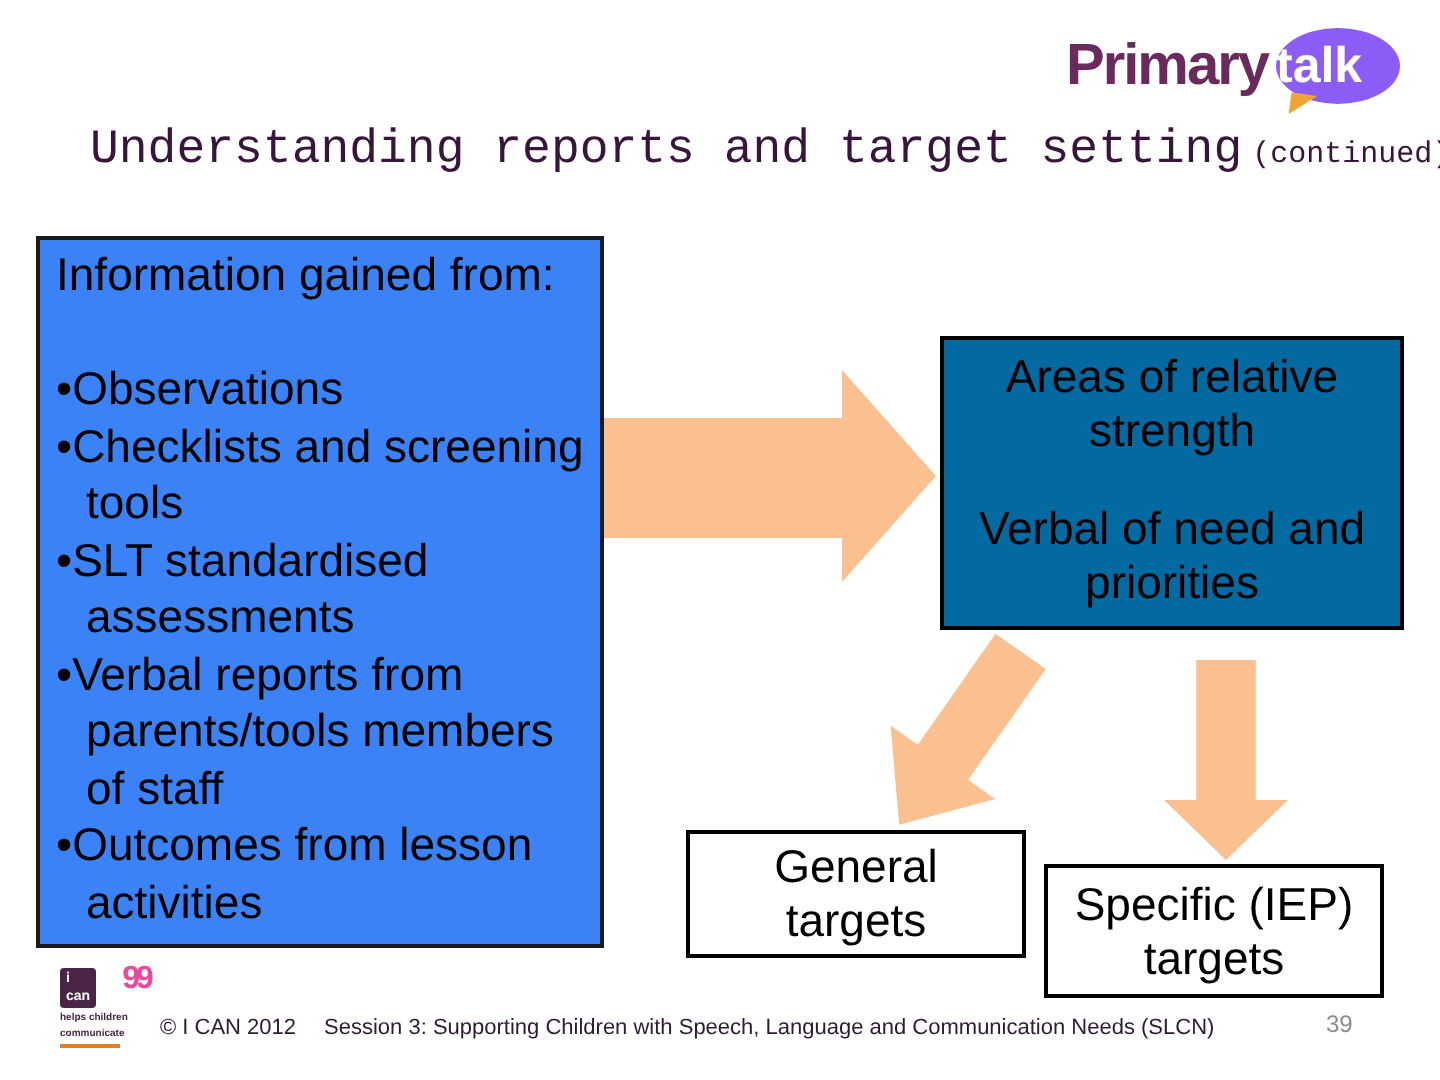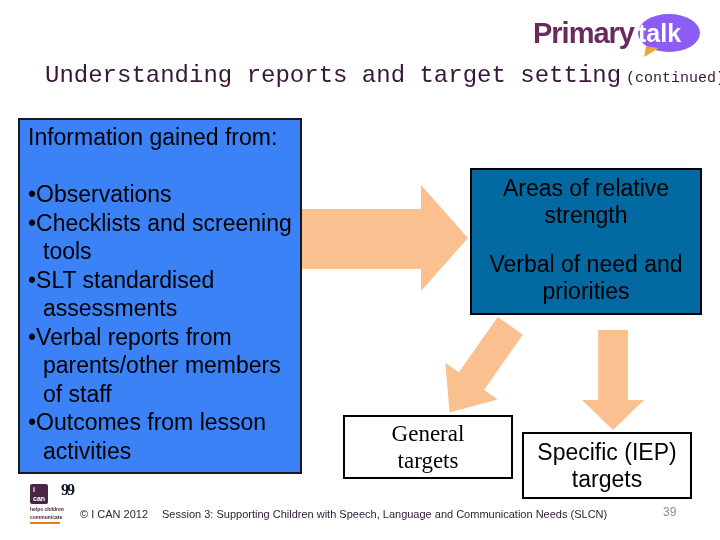--- a/index.html
+++ b/index.html
@@ -61,42 +61,42 @@
     padding:5px 0 8px; text-align:center; font-size:23px; line-height:27px;
   }
   .areas-item { max-width:205px; margin:0 auto; }
 
   
   .target-box {
     position:absolute; box-sizing:border-box; background:#fff; border:2px solid #000;
     display:flex; align-items:center; justify-content:center;
     text-align:center; font-size:23px; line-height:27px;
   }
-  .general-box { left:343px; top:415px; width:170px; height:64px;font-family:Liberation Serif, serif; }
+  .general-box { left:343px; top:415px; width:170px; height:64px; }
   .general-box .wrap { max-width:110px; }
   .specific-box { left:522px; top:432px; width:170px; height:67px; }
   .specific-box .wrap { max-width:150px; }
 
   
   .footer-text {
     position:absolute; left:80px; top:508px; font-size:11px; color:#2E1A33;
     display:flex; gap:14px; white-space:nowrap;
   }
   .page-number { position:absolute; left:663px; top:505px; font-size:12px; color:#8C8C8C; }
 
   
   .ican-logo { position:absolute; left:30px; top:484px; width:38px; height:46px; }
   .ican-top { display:flex; align-items:flex-start; }
   .ican-name {
     background:#4A2545; color:#fff; font-size:7px; font-weight:bold;
     padding:1px 3px; border-radius:2px; line-height:9px;
   }
   .ican-quotes {
-    color:#0f172a; font-size:16px; font-weight:bold;
-    font-family:Liberation Serif, serif; line-height:12px; letter-spacing:-2px; margin-left:13px;
+    color:#ec4899; font-size:16px; font-weight:bold;
+    font-family:Liberation Sans, sans-serif; line-height:12px; letter-spacing:-2px; margin-left:13px;
   }
   .ican-tagline { color:#4A2545; font-size:5px; line-height:6px; margin-top:2px; font-weight:bold; }
   .ican-bar { width:30px; height:2px; background:#E87D1E; margin-top:2px; }
 </style>
 </head>
 <body>
 
 <div class="slide">
 
   <div class="brand">
@@ -109,21 +109,21 @@
   <div class="title">
     <span>Understanding reports and target setting</span><span class="title-suffix">(continued)</span>
   </div>
 
   <div class="info-box">
     <p class="info-heading">Information gained from:</p>
     <ul class="info-list">
       <li>Observations</li>
       <li>Checklists and screening tools</li>
       <li>SLT standardised assessments</li>
-      <li>Verbal reports from parents/other members of staff</li>
+      <li>Verbal reports from parents/tools members of staff</li>
       <li>Outcomes from lesson activities</li>
     </ul>
   </div>
 
   <div class="arrow arrow-right"></div>
   <div class="arrow arrow-diag"></div>
   <div class="arrow arrow-down"></div>
 
   <div class="areas-box">
     <div class="areas-item">Areas of relative strength</div>

